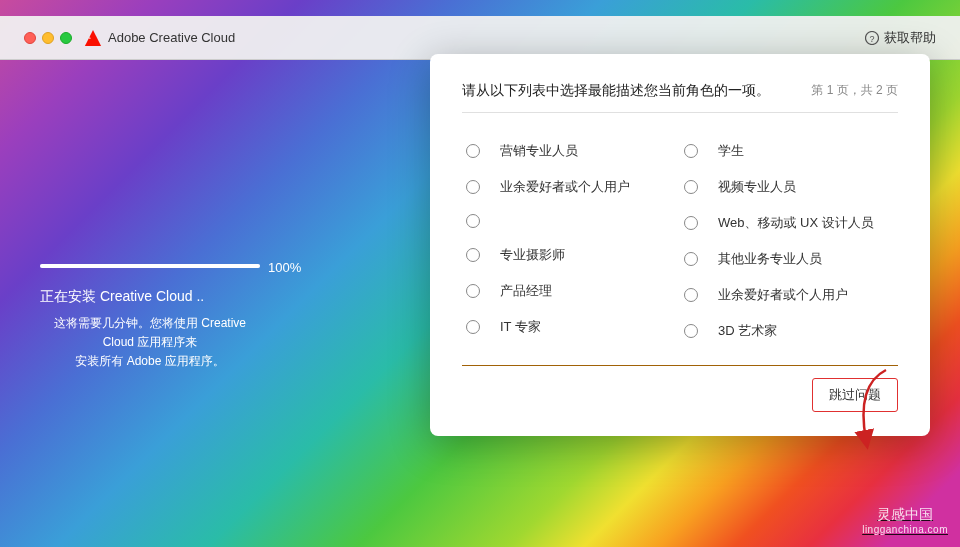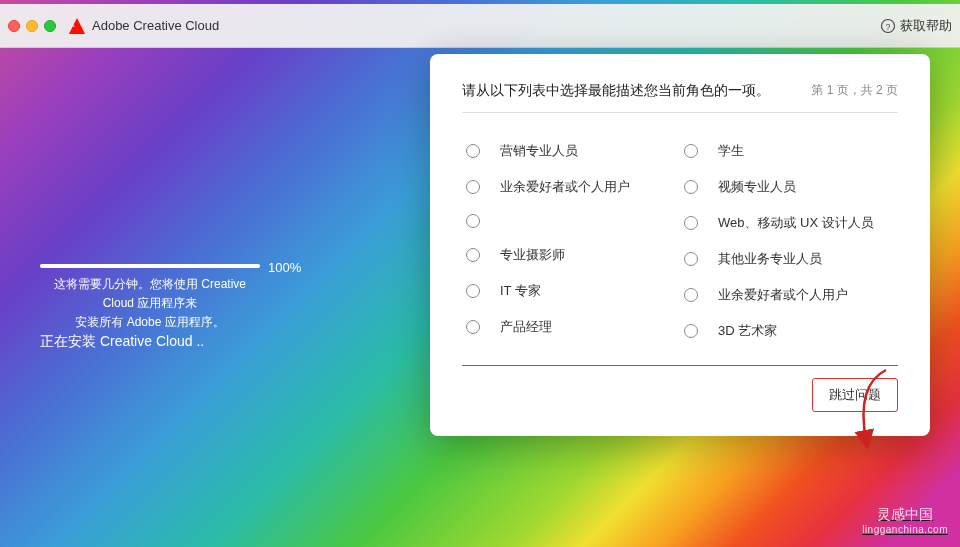--- a/index.html
+++ b/index.html
@@ -30,26 +30,26 @@
         #f8a020 80%,
         #f05020 85%,
         #e83040 90%,
         #d030a0 95%
       );
     }
 
     
     #titlebar {
       position: absolute;
-      top: 4px; left: 0; right: 0;
+      top: 16px; left: 0; right: 0;
       height: 44px;
       background: rgba(240, 240, 240, 0.95);
       display: flex;
       align-items: center;
-      padding: 0 8px;
+      padding: 0 24px;
       border-bottom: 1px solid #ccc;
       z-index: 10;
     }
 
     .traffic-lights {
       display: flex;
       gap: 6px;
       margin-right: 12px;
     }
 
@@ -116,21 +116,21 @@
       height: 100%;
       background: #fff;
       border-radius: 2px;
       width: 100%;
     }
 
     #progress-row {
       display: flex;
       align-items: center;
       gap: 8px;
-      margin-bottom: 0;
+      margin-bottom: 13px;
     }
 
     #progress-percent {
       color: #fff;
       font-size: 13px;
     }
 
     #install-desc {
       color: #fff;
       font-size: 12px;
@@ -278,24 +278,24 @@
   </div>
 </div>
 
 <div id="left-panel">
   <div id="progress-row">
     <div id="progress-bar-container">
       <div id="progress-bar-fill"></div>
     </div>
     <span id="progress-percent">100%</span>
   </div>
+  <div id="install-label">正在安装 Creative Cloud ..</div>
   <div id="install-desc">
     这将需要几分钟。您将使用 Creative Cloud 应用程序来<br>安装所有 Adobe 应用程序。
   </div>
-  <div id="install-label">正在安装 Creative Cloud ..</div>
 </div>
 
 <div id="dialog-card">
   <div id="dialog-header">
     <span id="dialog-title">请从以下列表中选择最能描述您当前角色的一项。</span>
     <span id="dialog-page">第 1 页，共 2 页</span>
   </div>
 
   <div id="options-grid">
 
@@ -310,25 +310,25 @@
       </div>
       <div class="option-item">
         <div class="radio-circle"></div>
       </div>
       <div class="option-item">
         <div class="radio-circle"></div>
         <span class="option-label">专业摄影师</span>
       </div>
       <div class="option-item">
         <div class="radio-circle"></div>
+        <span class="option-label">产品经理</span>
+      </div>
+      <div class="option-item">
+        <div class="radio-circle"></div>
         <span class="option-label">IT 专家</span>
-      </div>
-      <div class="option-item">
-        <div class="radio-circle"></div>
-        <span class="option-label">产品经理</span>
       </div>
     </div>
 
     <div>
       <div class="option-item">
         <div class="radio-circle"></div>
         <span class="option-label">学生</span>
       </div>
       <div class="option-item">
         <div class="radio-circle"></div>

